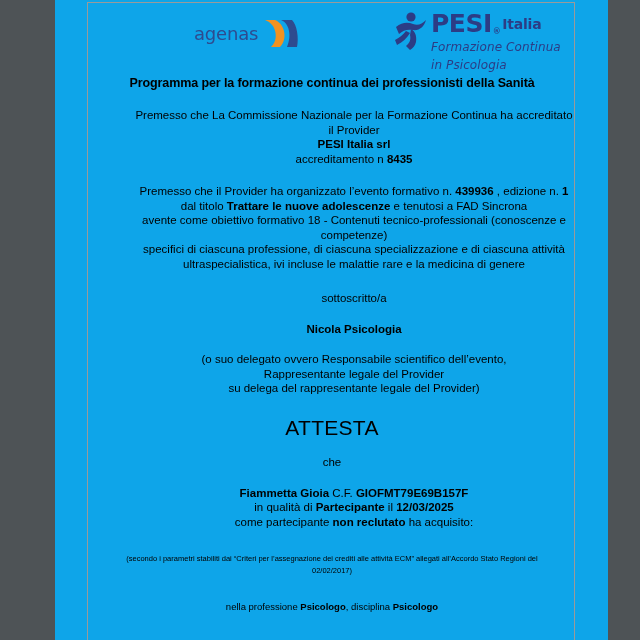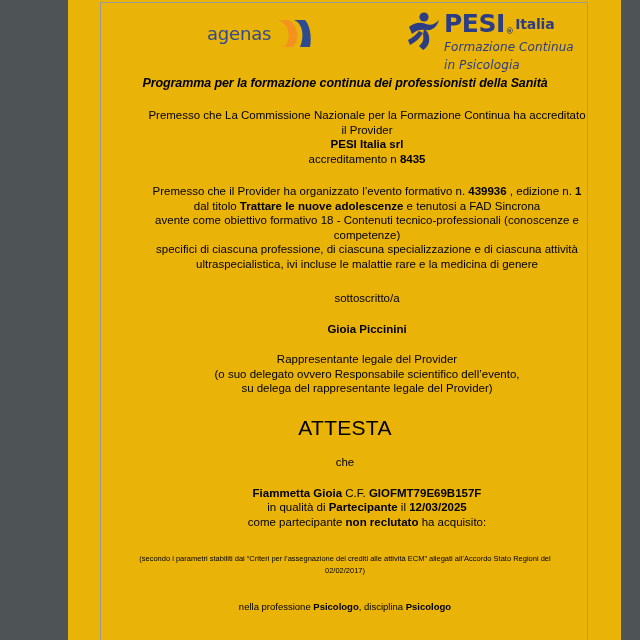--- a/index.html
+++ b/index.html
@@ -20,23 +20,22 @@
     height: 640px;
     background: #4e5356;
   }
   
   #page {
     position: absolute;
     left: 55px;
     top: 0;
     width: 553px;
     height: 640px;
-    background: #eab308;
+    background: #0ea5e9;
     box-sizing: border-box;
-    margin-left: 13px;
   }
   
   #page-frame {
     position: absolute;
     left: 32px;
     top: 2px;
     width: 488px;
     height: 660px;
     border: 1px solid #9a9a9a;
     box-sizing: border-box;
@@ -105,21 +104,20 @@
     letter-spacing: 0.1px;
     margin-top: 1px;
     font-style: italic;
   }
 
   h1.title {
     font-size: 12.5px;
     font-weight: bold;
     margin: 10px 0 0 0;
     letter-spacing: -0.1px;
-    font-style: italic;
   }
   p.para {
     font-size: 11.5px;
     margin: 0;
     line-height: 14.5px;
     padding-left: 44px;
   }
   .b { font-weight: bold; }
   .gap-16 { height: 16px; }
   .gap-18 { height: 18px; }
@@ -205,24 +203,24 @@
       <p class="para"><span>Premesso che il Provider ha organizzato l’evento formativo n. </span><span class="b">439936</span><span> , edizione n. </span><span class="b">1</span></p>
       <p class="para"><span>dal titolo </span><span class="b">Trattare le nuove adolescenze</span><span> e tenutosi a FAD Sincrona</span></p>
       <p class="para">avente come obiettivo formativo 18 - Contenuti tecnico-professionali (conoscenze e competenze)</p>
       <p class="para">specifici di ciascuna professione, di ciascuna specializzazione e di ciascuna attività</p>
       <p class="para">ultraspecialistica, ivi incluse le malattie rare e la medicina di genere</p>
 
       <div class="gap-20"></div>
 
       <p class="para">sottoscritto/a</p>
       <div class="gap-16"></div>
-      <p class="para b">Gioia Piccinini</p>
+      <p class="para b">Nicola Psicologia</p>
       <div class="gap-16"></div>
+      <p class="para">(o suo delegato ovvero Responsabile scientifico dell’evento,</p>
       <p class="para">Rappresentante legale del Provider</p>
-      <p class="para">(o suo delegato ovvero Responsabile scientifico dell’evento,</p>
       <p class="para">su delega del rappresentante legale del Provider)</p>
 
       <div class="gap-20"></div>
 
       <p class="attesta">ATTESTA</p>
       <div class="gap-16"></div>
       <p class="che">che</p>
 
       <div class="gap-18"></div>
 

